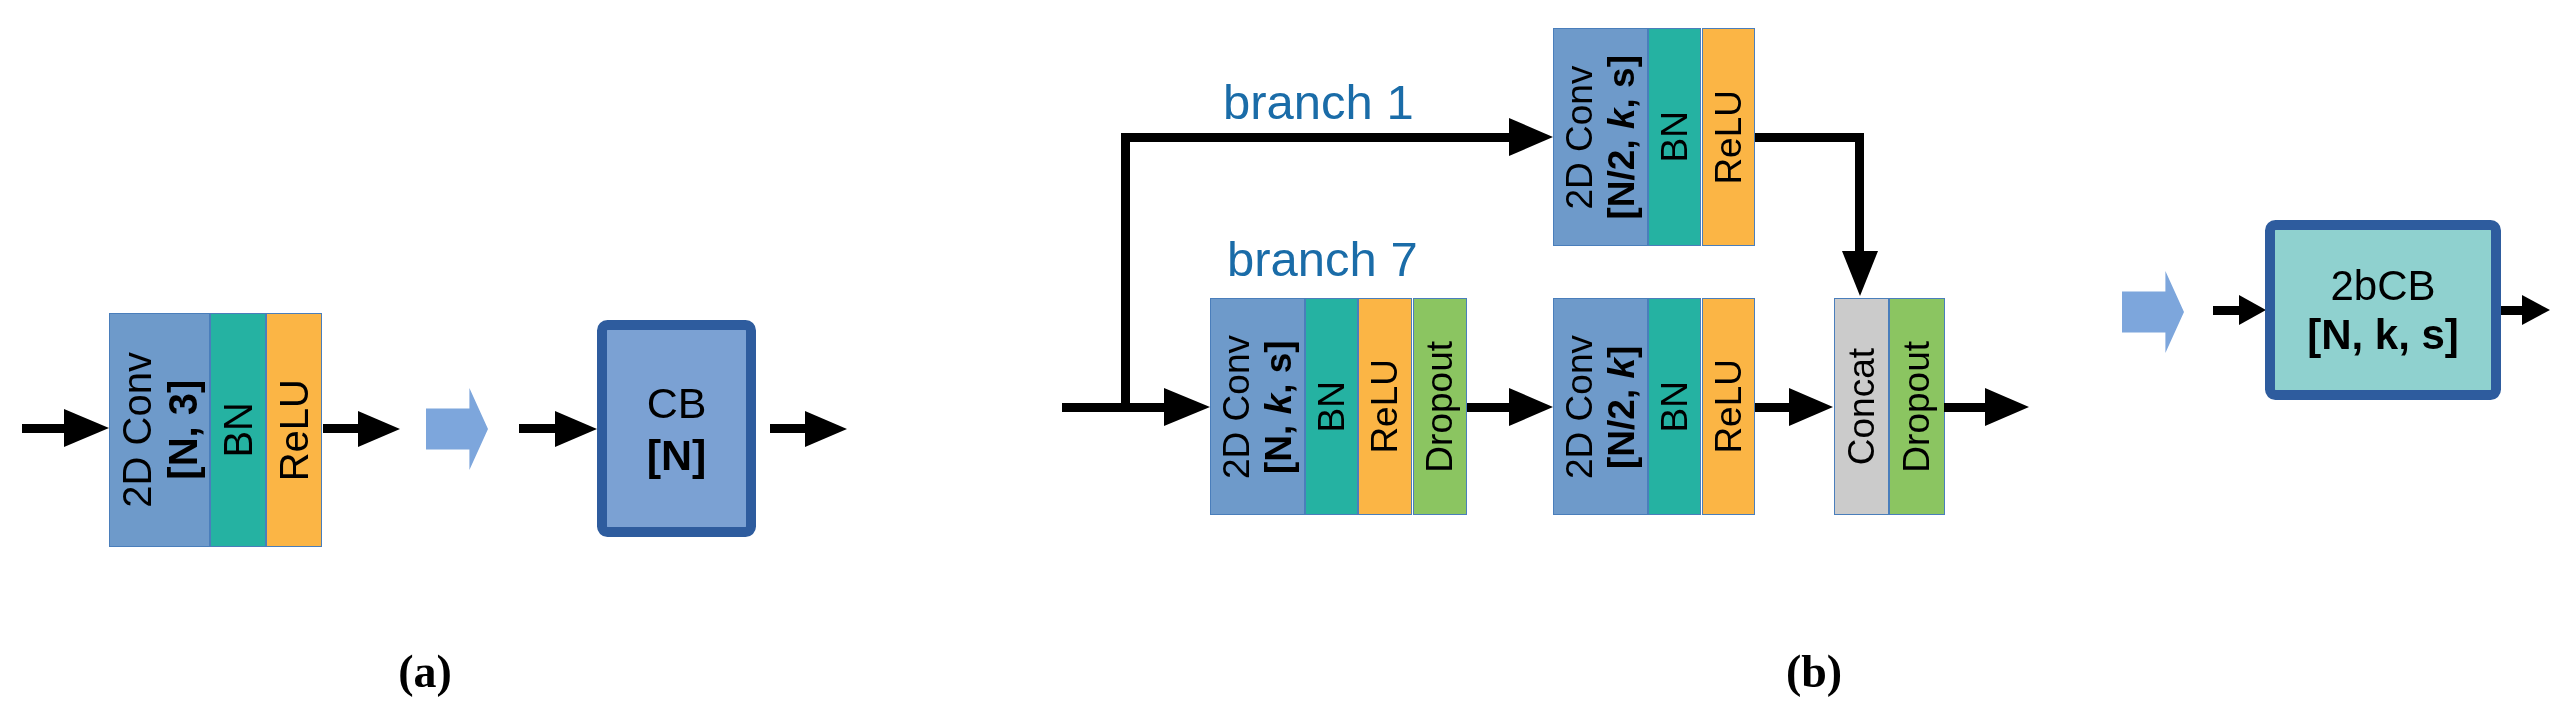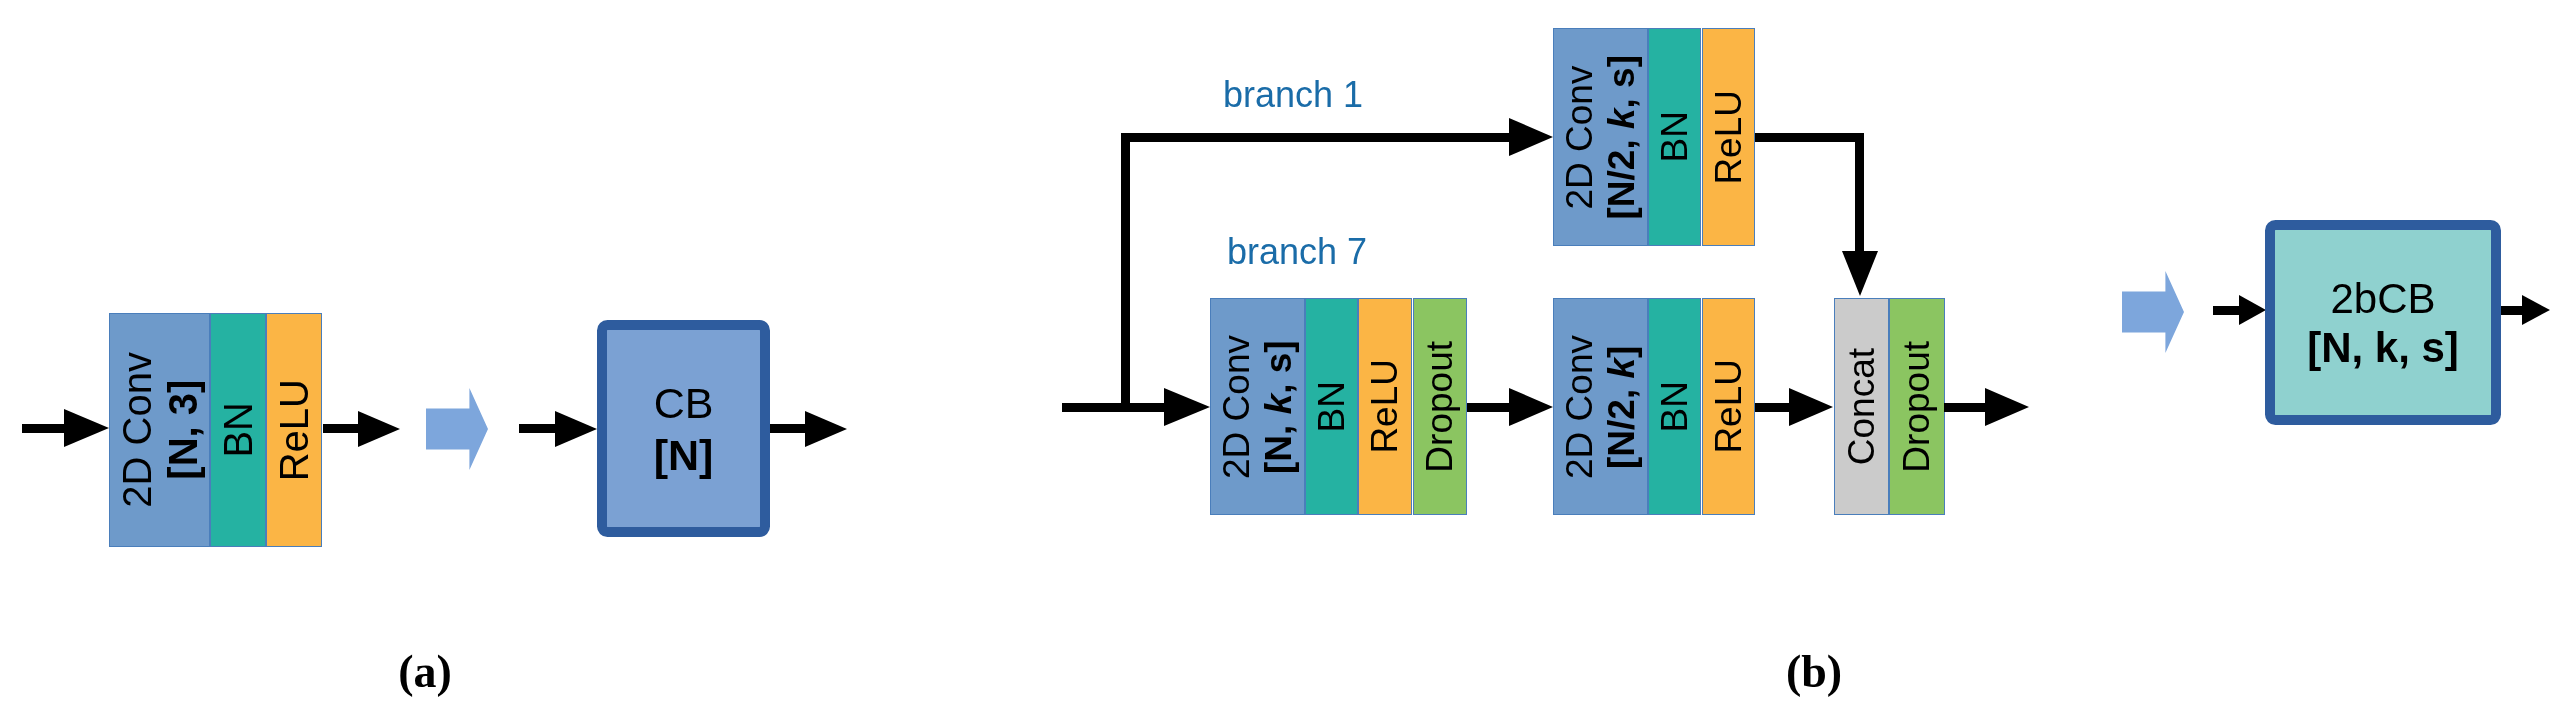--- a/index.html
+++ b/index.html
@@ -37,21 +37,21 @@
   }
   .boxline{font-size:43px;line-height:52px;}
   .boxline-sm{font-size:42px;line-height:49px;}
   .bold{font-weight:bold;}
   
   .block-arrow{
     position:absolute;background:var(--block-arrow-blue);
     clip-path:polygon(0 25%,70% 25%,70% 0,100% 50%,70% 100%,70% 75%,0 75%);
   }
   .branch-label{
-    position:absolute;font-size:36px;color:var(--branch-label-blue);white-space:nowrap;
+    position:absolute;font-size:49px;color:var(--branch-label-blue);white-space:nowrap;
   }
   .caption{
     position:absolute;font-family:"Liberation Serif", serif;font-weight:bold;
     font-size:46px;width:104px;text-align:center;color:#000;
   }
 </style>
 </head>
 <body>
 
 <div class="canvas">
@@ -70,21 +70,21 @@
   </div>
 
   <div class="hline" style="left:323px;top:424px;width:36px;"></div>
   <div class="ah ah-r" style="left:358px;top:411px;border-width:18px 0 18px 42px;"></div>
 
   <div class="block-arrow" style="left:426px;top:388px;width:62px;height:82px;"></div>
 
   <div class="hline" style="left:519px;top:424px;width:36px;"></div>
   <div class="ah ah-r" style="left:555px;top:411px;border-width:18px 0 18px 42px;"></div>
 
-  <div class="bigbox" style="left:597px;top:320px;width:173px;height:217px;background:var(--cb-fill);">
+  <div class="bigbox" style="left:597px;top:320px;width:159px;height:217px;background:var(--cb-fill);">
     <div class="boxline">CB</div>
     <div class="boxline bold">[N]</div>
   </div>
 
   <div class="hline" style="left:770px;top:424px;width:36px;"></div>
   <div class="ah ah-r" style="left:805px;top:411px;border-width:18px 0 18px 42px;"></div>
 
   <div class="caption" style="left:373px;top:645px;">(a)</div>
 
   <div class="hline" style="left:1062px;top:403px;width:102px;"></div>
@@ -147,21 +147,21 @@
   </div>
 
   <div class="hline" style="left:1944px;top:403px;width:41px;"></div>
   <div class="ah ah-r" style="left:1985px;top:388px;border-width:19px 0 19px 44px;"></div>
 
   <div class="block-arrow" style="left:2122px;top:271px;width:62px;height:82px;"></div>
 
   <div class="hline" style="left:2213px;top:306px;width:26px;"></div>
   <div class="ah ah-r" style="left:2239px;top:295px;border-width:15px 0 15px 27.4px;"></div>
 
-  <div class="bigbox" style="left:2265px;top:220px;width:236px;height:205px;background:var(--bcb-fill);">
+  <div class="bigbox" style="left:2265px;top:220px;width:236px;height:180px;background:var(--bcb-fill);">
     <div class="boxline-sm">2bCB</div>
     <div class="boxline-sm bold">[N, k, s]</div>
   </div>
 
   <div class="hline" style="left:2501px;top:306px;width:21px;"></div>
   <div class="ah ah-r" style="left:2522px;top:295px;border-width:15px 0 15px 28px;"></div>
 
   <div class="caption" style="left:1762px;top:645px;">(b)</div>
 
 </div>

